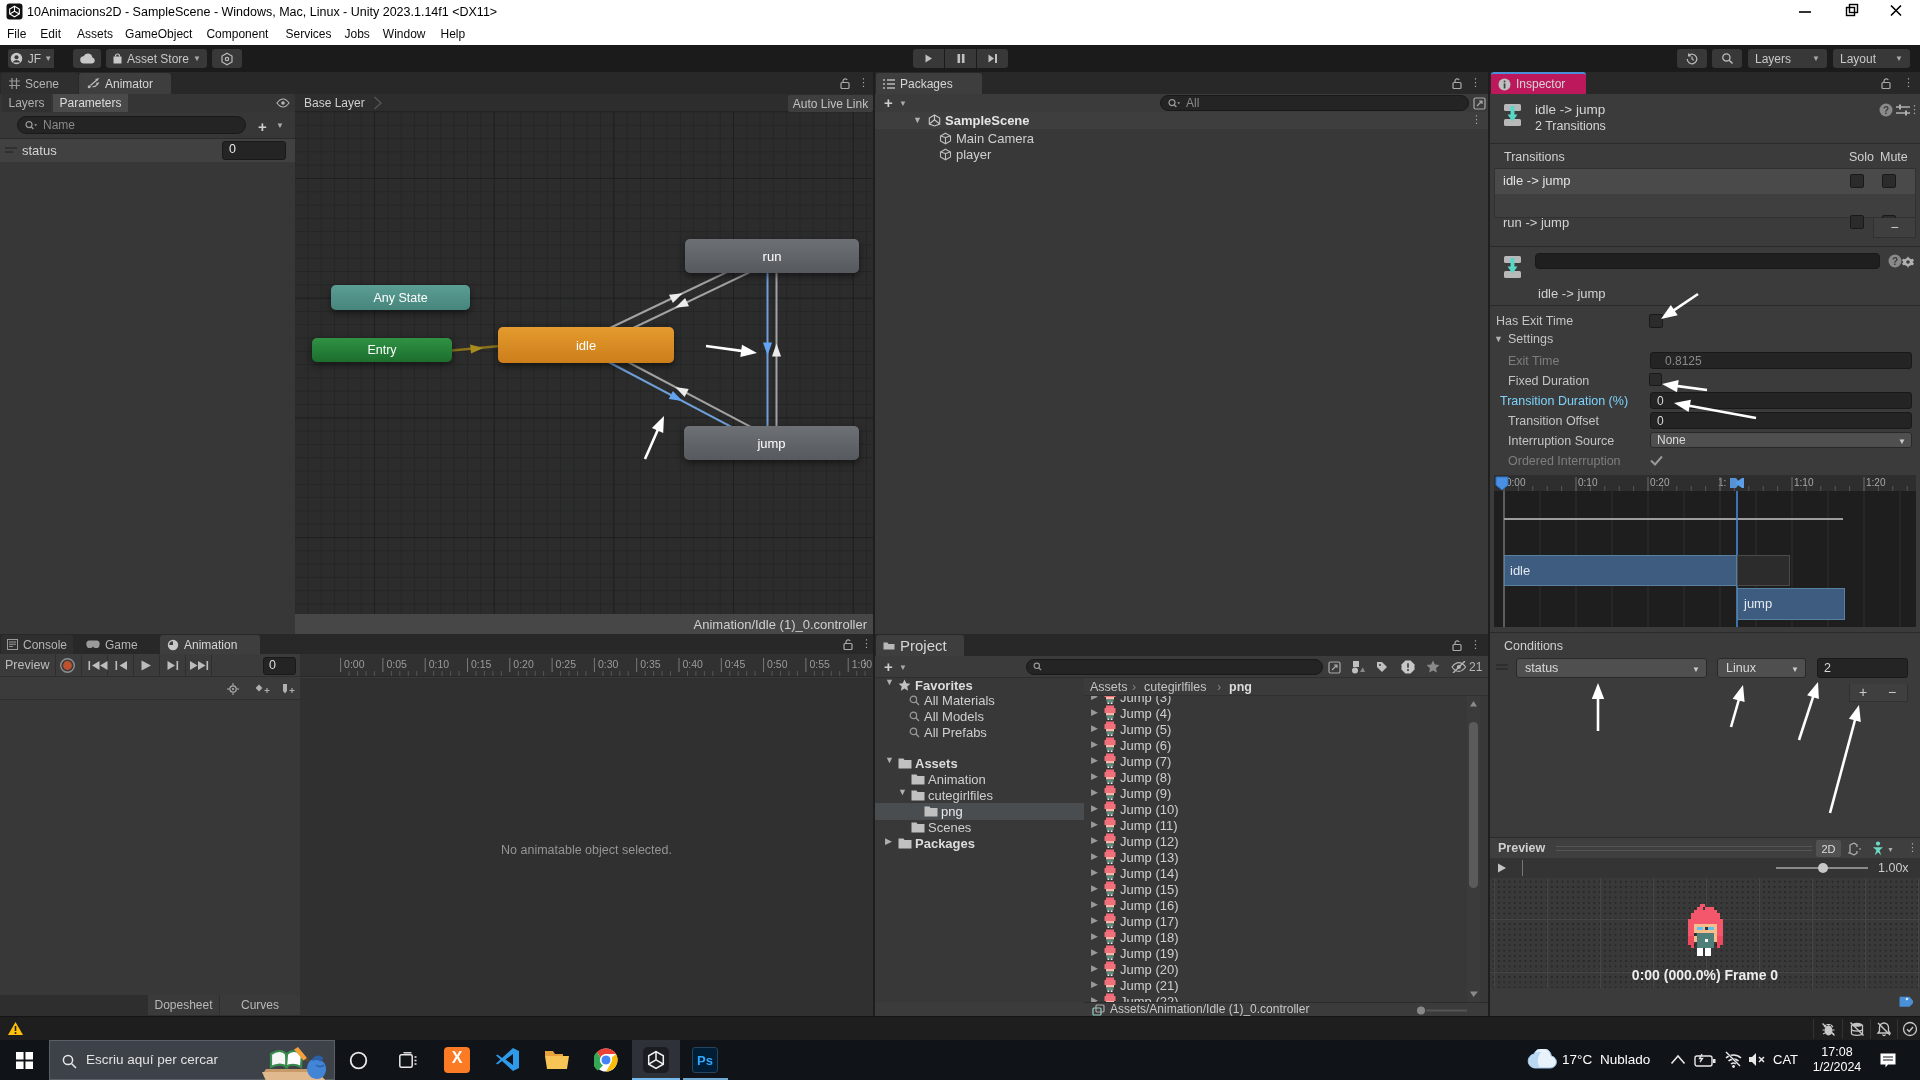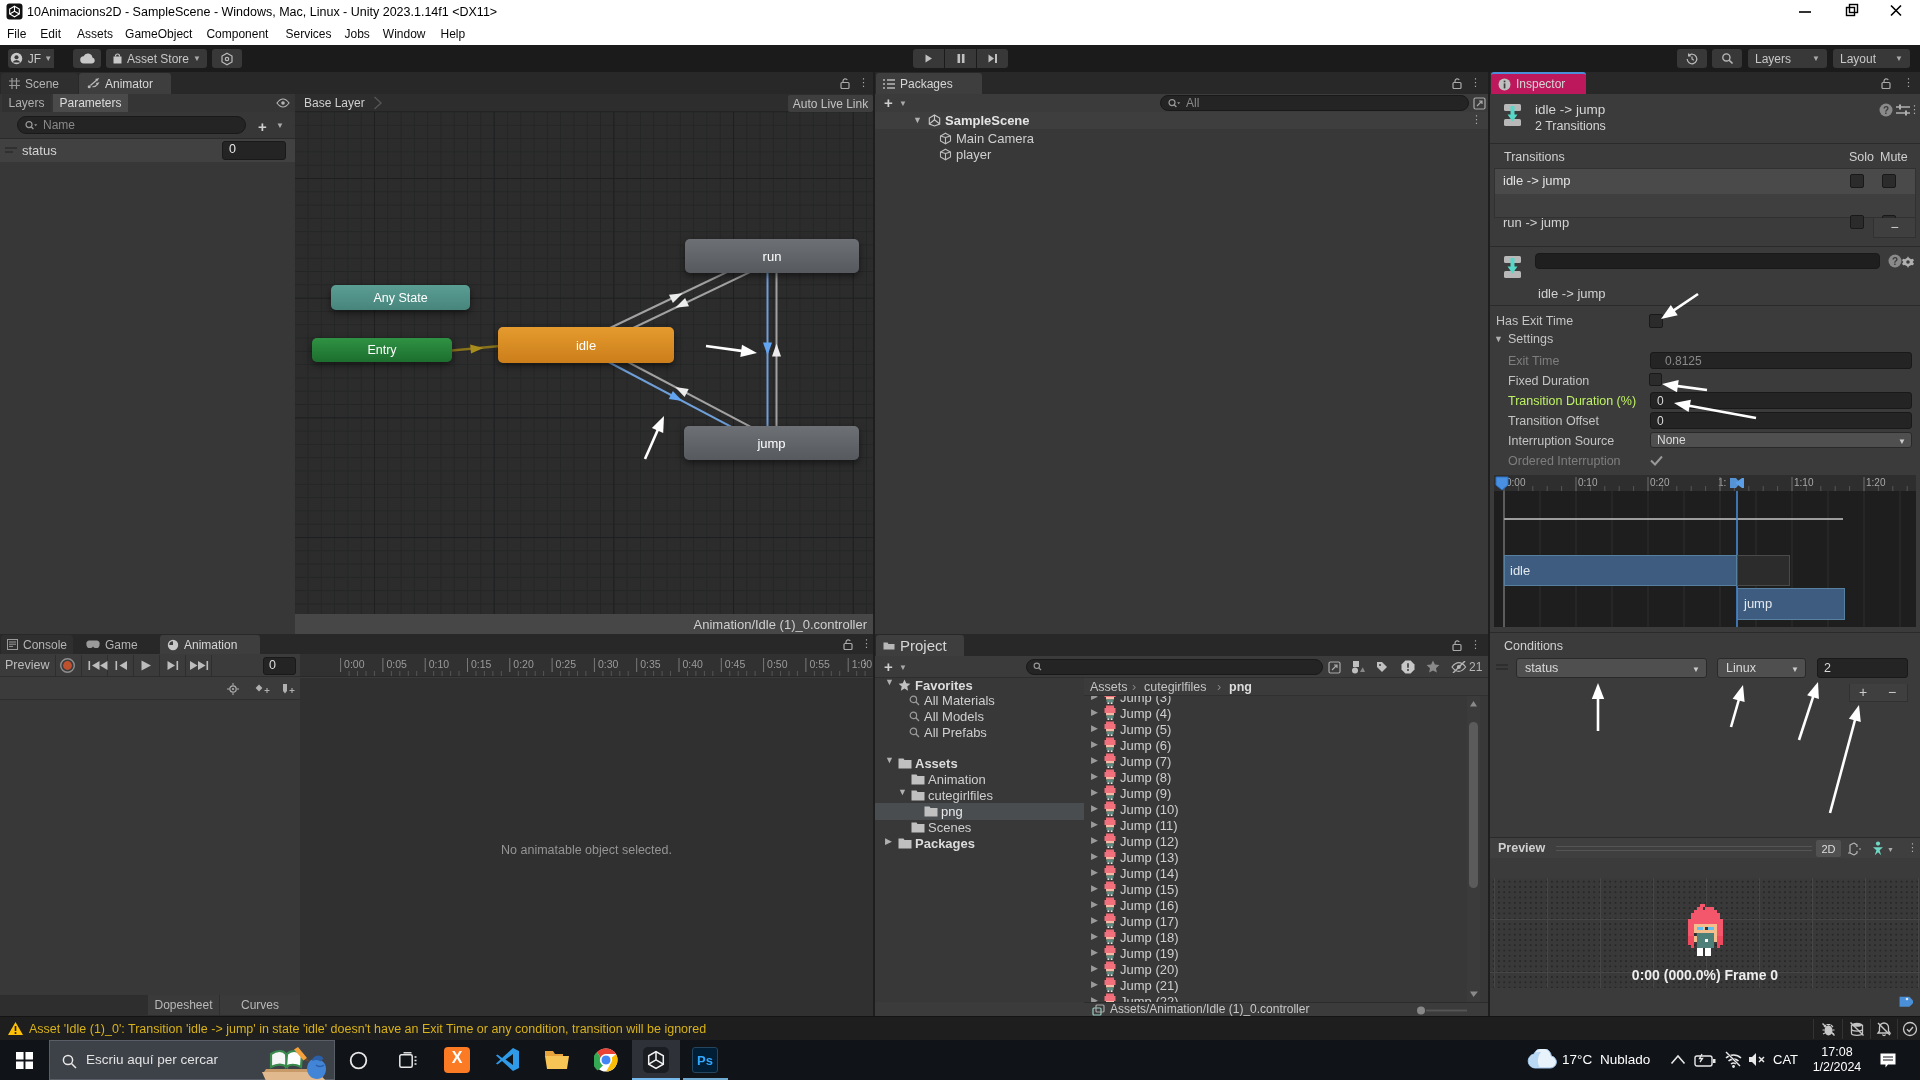--- a/index.html
+++ b/index.html
@@ -810,21 +810,21 @@
  <div class="cb" style="left:159px;top:220px"></div>
  <span class="a" style="left:4px;top:240px;color:#b0b0b0;font-size:9px">▼</span>
  <span class="a" style="left:18px;top:238px;color:#c4c4c4">Settings</span>
 
  <span class="a" style="left:18px;top:260px;color:#7e7e7e">Exit Time</span>
  <div class="a fld" style="left:160px;top:258px;width:262px;height:17px;color:#8a8a8a">
       <span style="margin-left:14px;font-size:12px;line-height:16px;display:block">0.8125</span>
     </div>
  <span class="a" style="left:18px;top:280px;color:#c4c4c4">Fixed Duration</span>
  <div class="cb" style="left:159px;top:279px;width:13px;height:13px"></div>
- <span class="a" style="left:18px;top:300px;color:#bef264">Transition Duration (%)</span>
+ <span class="a" style="left:10px;top:300px;color:#7dd3fc">Transition Duration (%)</span>
  <div class="a fld" style="left:160px;top:298px;width:262px;height:17px">
       <span style="margin-left:6px;font-size:12px;line-height:16px;display:block">0</span>
     </div>
  <span class="a" style="left:18px;top:320px;color:#c4c4c4">Transition Offset</span>
  <div class="a fld" style="left:160px;top:318px;width:262px;height:17px">
       <span style="margin-left:6px;font-size:12px;line-height:16px;display:block">0</span>
     </div>
  <span class="a" style="left:18px;top:340px;color:#c4c4c4">Interruption Source</span>
  <div class="a dd" style="left:160px;top:338px;width:262px;height:16px">
       <span style="margin-left:6px;font-size:12px;line-height:15px;display:block">None</span>
@@ -907,20 +907,29 @@
         <path d="M3 11V3l4-2M3 11l4 2M3 11H1" fill="none" stroke="#b5b5b5" stroke-width="1.2"></path>
         <path d="M7 13l3-2V9M7 1l3 2v2" fill="none" stroke="#b5b5b5" stroke-width="1.2"></path>
         <path d="M12 7h2" stroke="#b5b5b5" stroke-width="1.2"></path>
       </svg>
   <svg class="a" style="left:382px;top:3px" width="12" height="15" viewBox="0 0 12 15">
         <circle cx="6" cy="2.6" r="2.1" fill="#6fd8c4"></circle>
         <path d="M1 6.2h10l-3.4 3 1.6 5-3.2-3-3.2 3 1.6-5Z" fill="#6fd8c4"></path>
       </svg>
   <span class="a" style="left:397px;top:8px;color:#aaa;font-size:7px">▼</span>
   <div class="a" style="left:417px;top:3px;color:#b0b0b0;font-size:11px">⋮</div>
+ </div>
+ <div class="a" style="left:0;top:764px;width:430px;height:20px;background:#343434">
+  <svg class="a" style="left:7px;top:5px" width="10" height="10" viewBox="0 0 10 10">
+        <path d="M1 0.5 9 5 1 9.5Z" fill="#c4c4c4"></path>
+      </svg>
+  <div class="a" style="left:32px;top:2px;width:1px;height:16px;background:#767676"></div>
+  <div class="a" style="left:286px;top:9px;width:92px;height:2px;background:#8a8a8a"></div>
+  <div class="a" style="left:328px;top:5px;width:10px;height:10px;border-radius:50%;background:#c8c8c8"></div>
+  <span class="a" style="left:388px;top:3px;color:#ccc;font-size:12.5px">1.00x</span>
  </div>
  <div class="a" style="left:0;top:784px;width:430px;height:110px;background-color:#393939;background-image:linear-gradient(#464646 1px,transparent 1px),linear-gradient(90deg,#464646 1px,transparent 1px),radial-gradient(circle,#272727 1.1px,transparent 1.3px);background-size:53px 53px,53px 53px,5.3px 5.3px;background-position:0 -12px,4px 0,1px 1px">
 
   <svg class="a" style="left:198px;top:26px" width="35" height="53" viewBox="0 0 35 53" shape-rendering="crispEdges">
         <rect x="11.6" y="0.0" width="5.8" height="3.0" fill="#f4566b"></rect>
         <rect x="8.7" y="2.9" width="5.8" height="3.0" fill="#f4566b"></rect>
         <rect x="17.4" y="2.9" width="8.7" height="3.0" fill="#f4566b"></rect>
         <rect x="5.8" y="5.8" width="23.2" height="3.0" fill="#f4566b"></rect>
         <rect x="2.9" y="8.7" width="29.0" height="3.0" fill="#f4566b"></rect>
         <rect x="2.9" y="11.6" width="29.0" height="3.0" fill="#f4566b"></rect>
@@ -976,21 +985,20 @@
       <circle cx="11" cy="5" r="1.3" fill="#dce8f4"></circle>
     </svg>
 </div>
 
 <div class="a" style="left:0;top:1016px;width:1920px;height:24px;background:#1e1e1e;border-top:1px solid #141414">
  <svg class="a" style="left:7px;top:4px" width="17" height="15" viewBox="0 0 17 15">
       <path d="M8.5 1 16 14H1Z" fill="#ffc107"></path>
       <path d="M8.5 5v5" stroke="#1e1e1e" stroke-width="1.6"></path>
       <circle cx="8.5" cy="12" r="1" fill="#1e1e1e"></circle>
     </svg>
- <span class="a" style="left:29px;top:5px;color:#d8b21a;font-size:12.5px">Asset 'Idle (1)_0': Transition 'idle -&gt; jump' in state 'idle' doesn't have an Exit Time or any condition, transition will be ignored</span>
  <div class="a" style="left:1813px;top:2px;width:1px;height:20px;background:#333"></div>
  <svg class="a" style="left:1821px;top:5px" width="15" height="15" viewBox="0 0 15 15">
       <ellipse cx="7.5" cy="8.5" rx="4" ry="5" fill="#c8c8c8"></ellipse>
       <path d="M3 5l2-2M12 5l-2-2M1.5 8h2M11.5 8h2M2 12l2-1M13 12l-2-1M7.5 3.5V2M5.5 2.5h4" stroke="#c8c8c8" stroke-width="1.1"></path>
       <path d="M1.5 1.5 13.5 13.5" stroke="#c8c8c8" stroke-width="1.4"></path>
     </svg>
  <div class="a" style="left:1842px;top:2px;width:1px;height:20px;background:#333"></div>
  <svg class="a" style="left:1849px;top:4px" width="16" height="16" viewBox="0 0 16 16">
       <ellipse cx="8" cy="3.8" rx="5.5" ry="2" fill="#c4c4c4"></ellipse>
       <path d="M2.5 3.8v8.4c0 1.2 2.5 2.1 5.5 2.1s5.5-.9 5.5-2.1V3.8" fill="none" stroke="#c4c4c4" stroke-width="1.3"></path>

